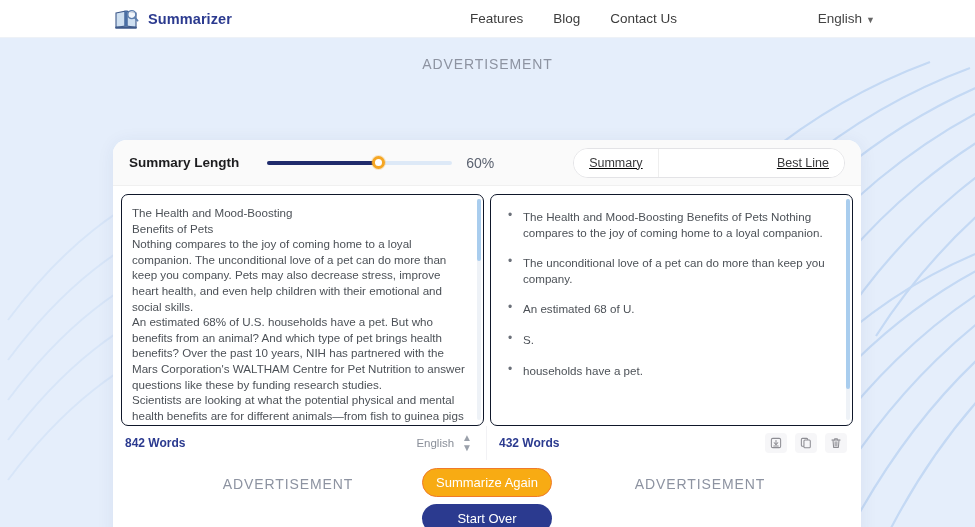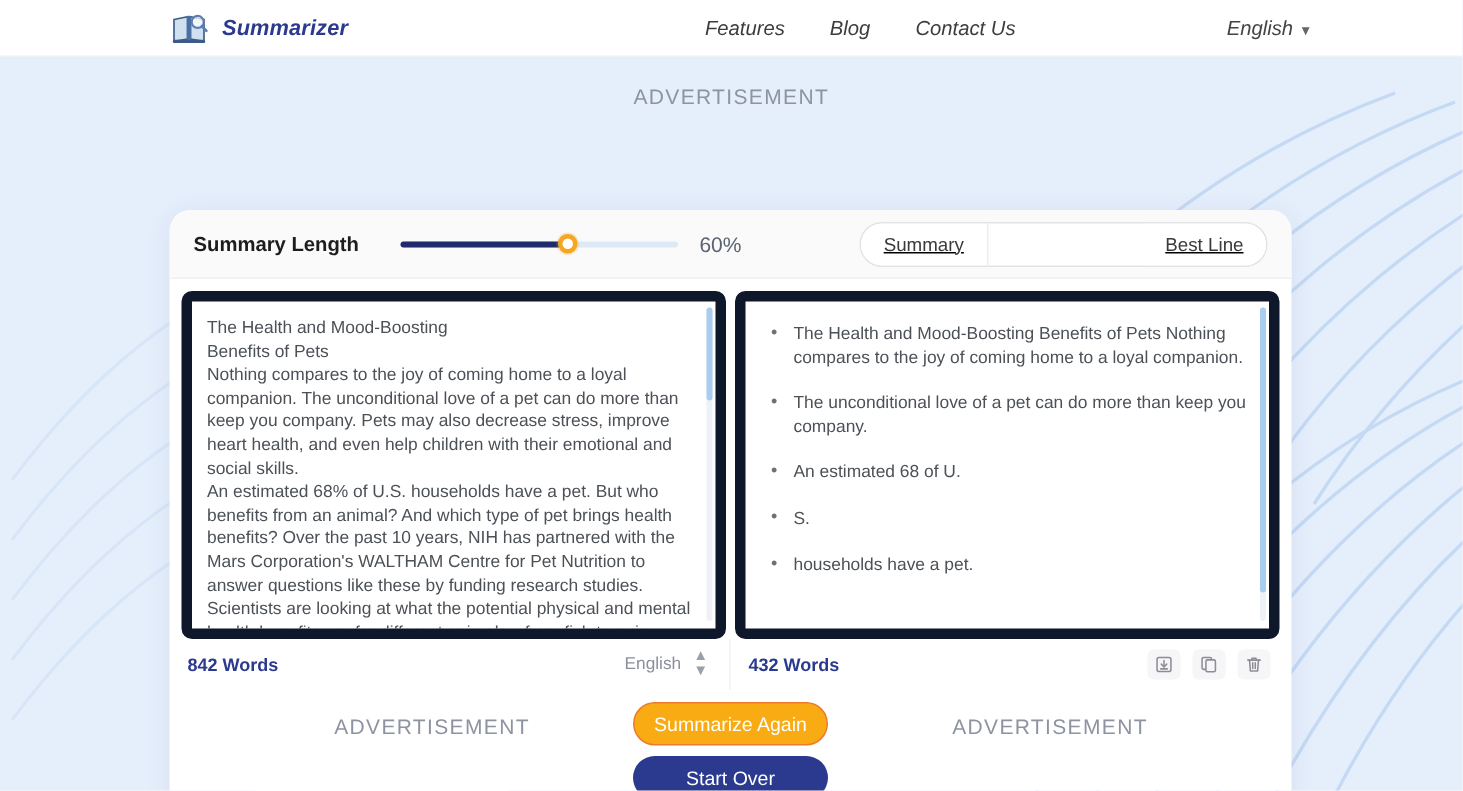--- a/index.html
+++ b/index.html
@@ -16,21 +16,20 @@
   }
   #bg-pattern svg { display: block; width: 975px; height: 527px; }
 
   
   #header {
     position: relative; z-index: 5;
     height: 38px; background: #ffffff;
     display: flex; align-items: center;
     padding: 0 24px;
     border-bottom: 1px solid #eef2f7;
-    font-style: italic;
   }
   .brand { display: flex; align-items: center; gap: 8px; margin-left: 90px; }
   .brand-logo { width: 26px; height: 22px; display:block; }
   .brand-name {
     font-size: 14.5px; font-weight: bold; color: #2b3a8f; letter-spacing: .1px;
   }
   #main-nav {
     display: flex; gap: 30px; margin-left: auto; margin-right: auto;
     transform: translateX(-18px);
   }
@@ -98,21 +97,21 @@
     padding: 0 15px; display: flex; align-items: center; cursor: pointer;
     border-right: 1px solid #eeeeee;
   }
   .mode-tab:last-child { border-right: none; }
   .mode-tab.active { background: #ec4899; color: #2b2b2d; margin-top: 39px; }
 
   
   #panes { display: flex; height: 240px; }
   .pane {
     position: relative; flex: 1 1 50%; overflow: hidden;
-    border: 7px solid #0f172a; border-radius: 7px; margin: 8px 6px 0 8px;
+    border: 1px solid #0f172a; border-radius: 7px; margin: 8px 6px 0 8px;
     background: #fff;
   }
   .pane.right { margin: 8px 8px 0 0; }
   .pane-body {
     padding: 10px 14px 4px 10px; height: 100%;
     overflow: hidden;
   }
   .src-line {
     font-size: 11.6px; line-height: 15.6px; color: #4c5157;
   }

